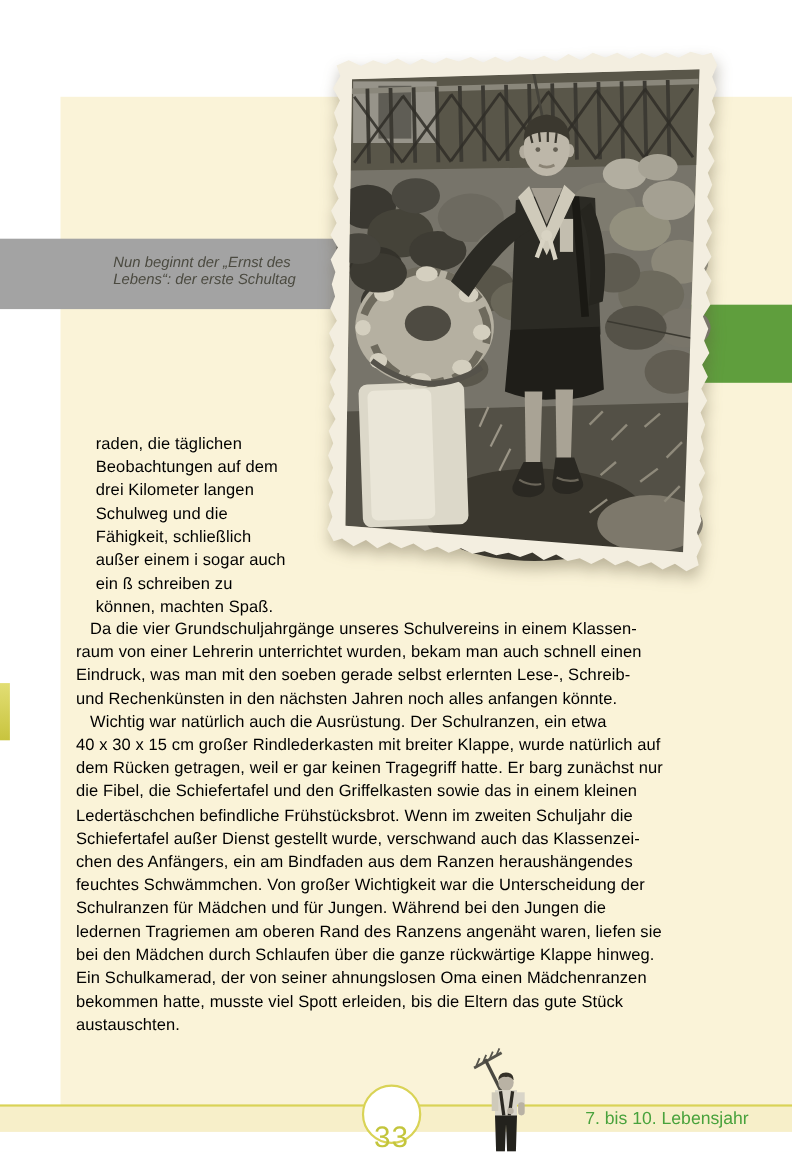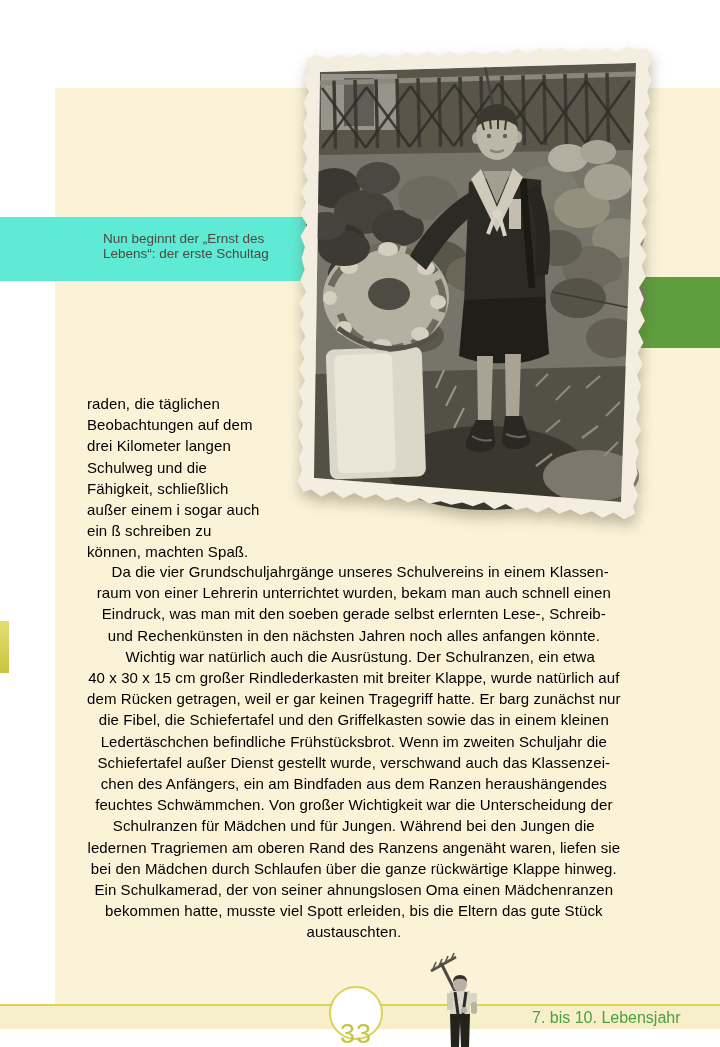--- a/index.html
+++ b/index.html
@@ -2,31 +2,31 @@
 <html><head>
 <meta charset="utf-8">
 <style>
   html,body{margin:0;padding:0;background:#ffffff;}
   .page{
     position:relative;width:720px;height:1047px;overflow:hidden;background:#ffffff;
     font-family:"Liberation Sans",sans-serif;
   }
   .abs{position:absolute;}
   .cream-panel{left:55px;top:88px;width:665px;height:918px;background:#faf3d8;z-index:1;}
-  .caption-bar{left:0;top:217px;width:310px;height:64px;background:#5eead4;z-index:2;}
+  .caption-bar{left:0;top:217px;width:310px;height:64px;background:#a3a3a3;z-index:2;font-style:italic;}
   .caption-text{
     position:absolute;left:103px;top:14px;color:#4b4a40;font-size:13.5px;line-height:15.4px;
     white-space:pre;letter-spacing:0px;
   }
   .green-bar{left:600px;top:277px;width:120px;height:71px;background:#5f9e3d;z-index:2;}
   .left-tab{left:0;top:621px;width:9px;height:52px;z-index:2;
     background:linear-gradient(180deg,#e2de74 0%,#c8c43e 100%);}
   .body-text{color:#000000;font-size:15px;line-height:21.2px;white-space:pre;z-index:3;letter-spacing:0.1px;}
   .block1{left:87px;top:393px;}
-  .block2{left:87px;top:561px;text-align:center;}
+  .block2{left:69px;top:561px;}
   .footer-strip{left:0;top:1005px;width:720px;height:24px;background:#f7efc9;z-index:2;}
   .footer-line{left:0;top:1004px;width:720px;height:2px;background:#d9d356;z-index:3;}
   .page-circle{
     left:329px;top:986px;width:54px;height:54px;border-radius:50%;
     background:#ffffff;border:2px solid #d9d356;box-sizing:border-box;z-index:4;
     display:flex;align-items:center;justify-content:center;
   }
   .page-number{color:#c3c53c;font-size:27px;letter-spacing:1px;padding-top:6px;margin-top:36px;}
   .section-label{left:487px;top:1009px;color:#49a23c;font-size:16px;z-index:5;margin-left:45px;}
   .photo-svg{left:286px;top:36px;z-index:6;filter:drop-shadow(1px 7px 7px rgba(95,85,60,0.40));}

